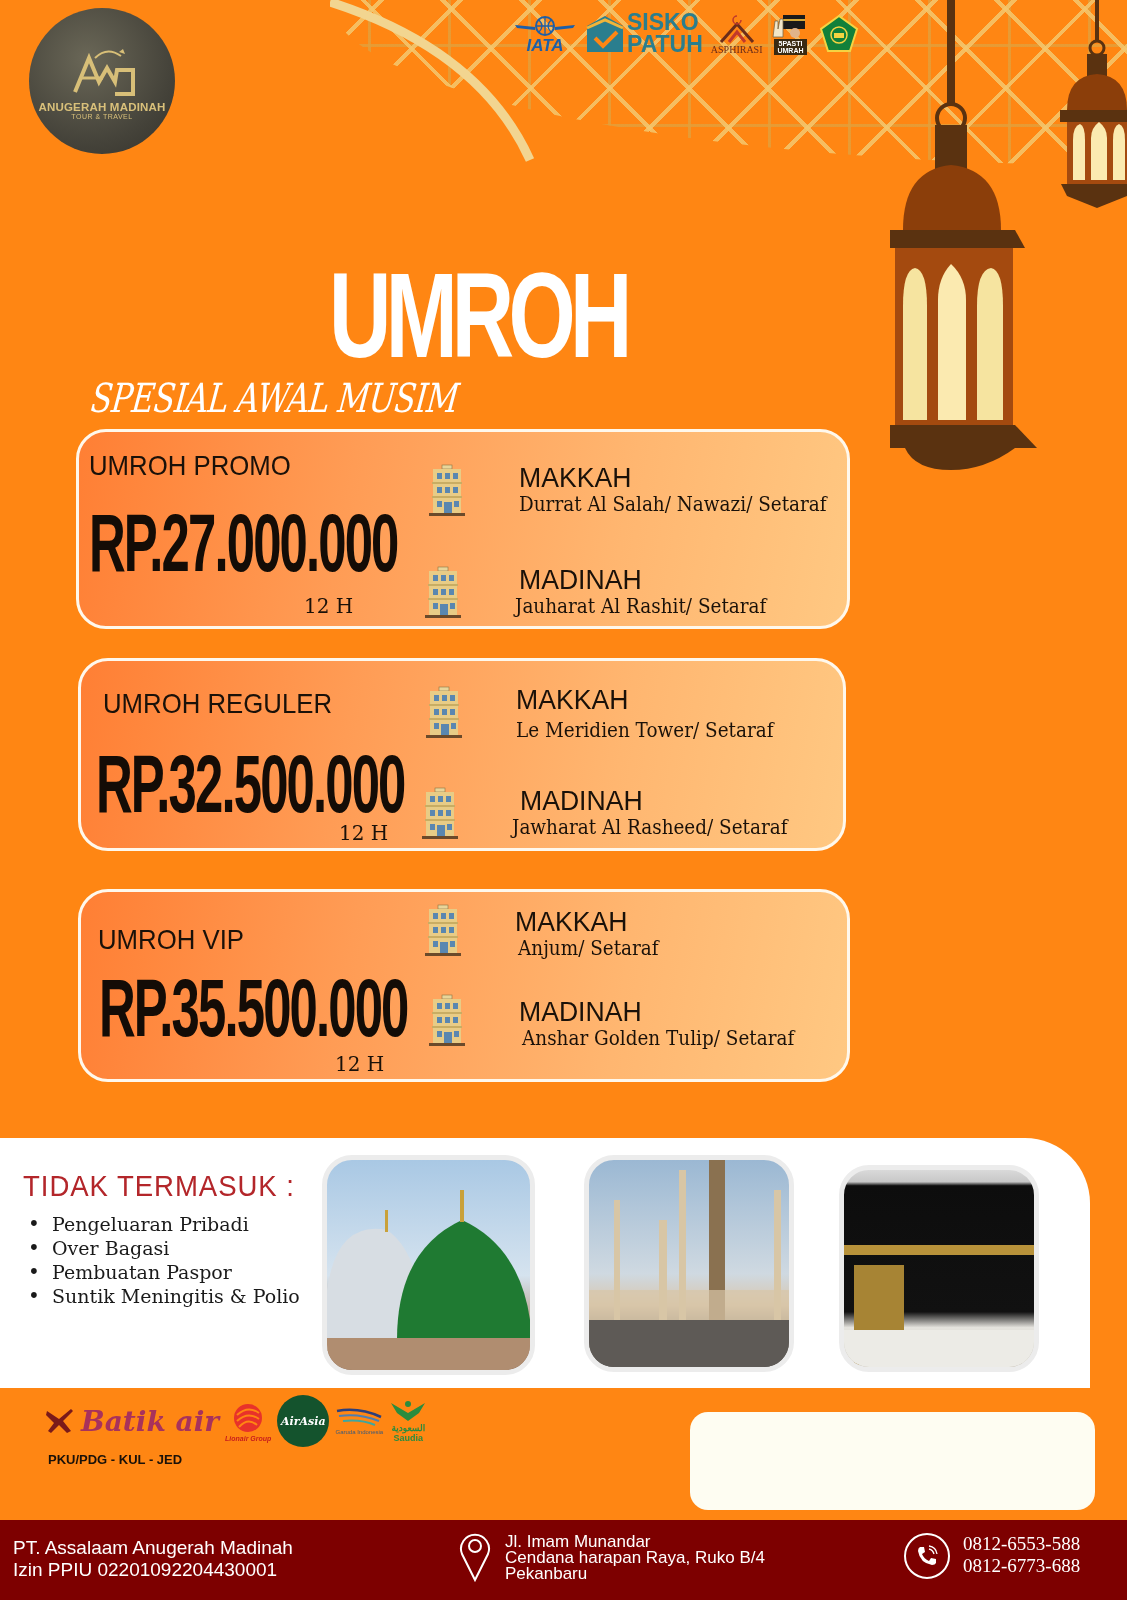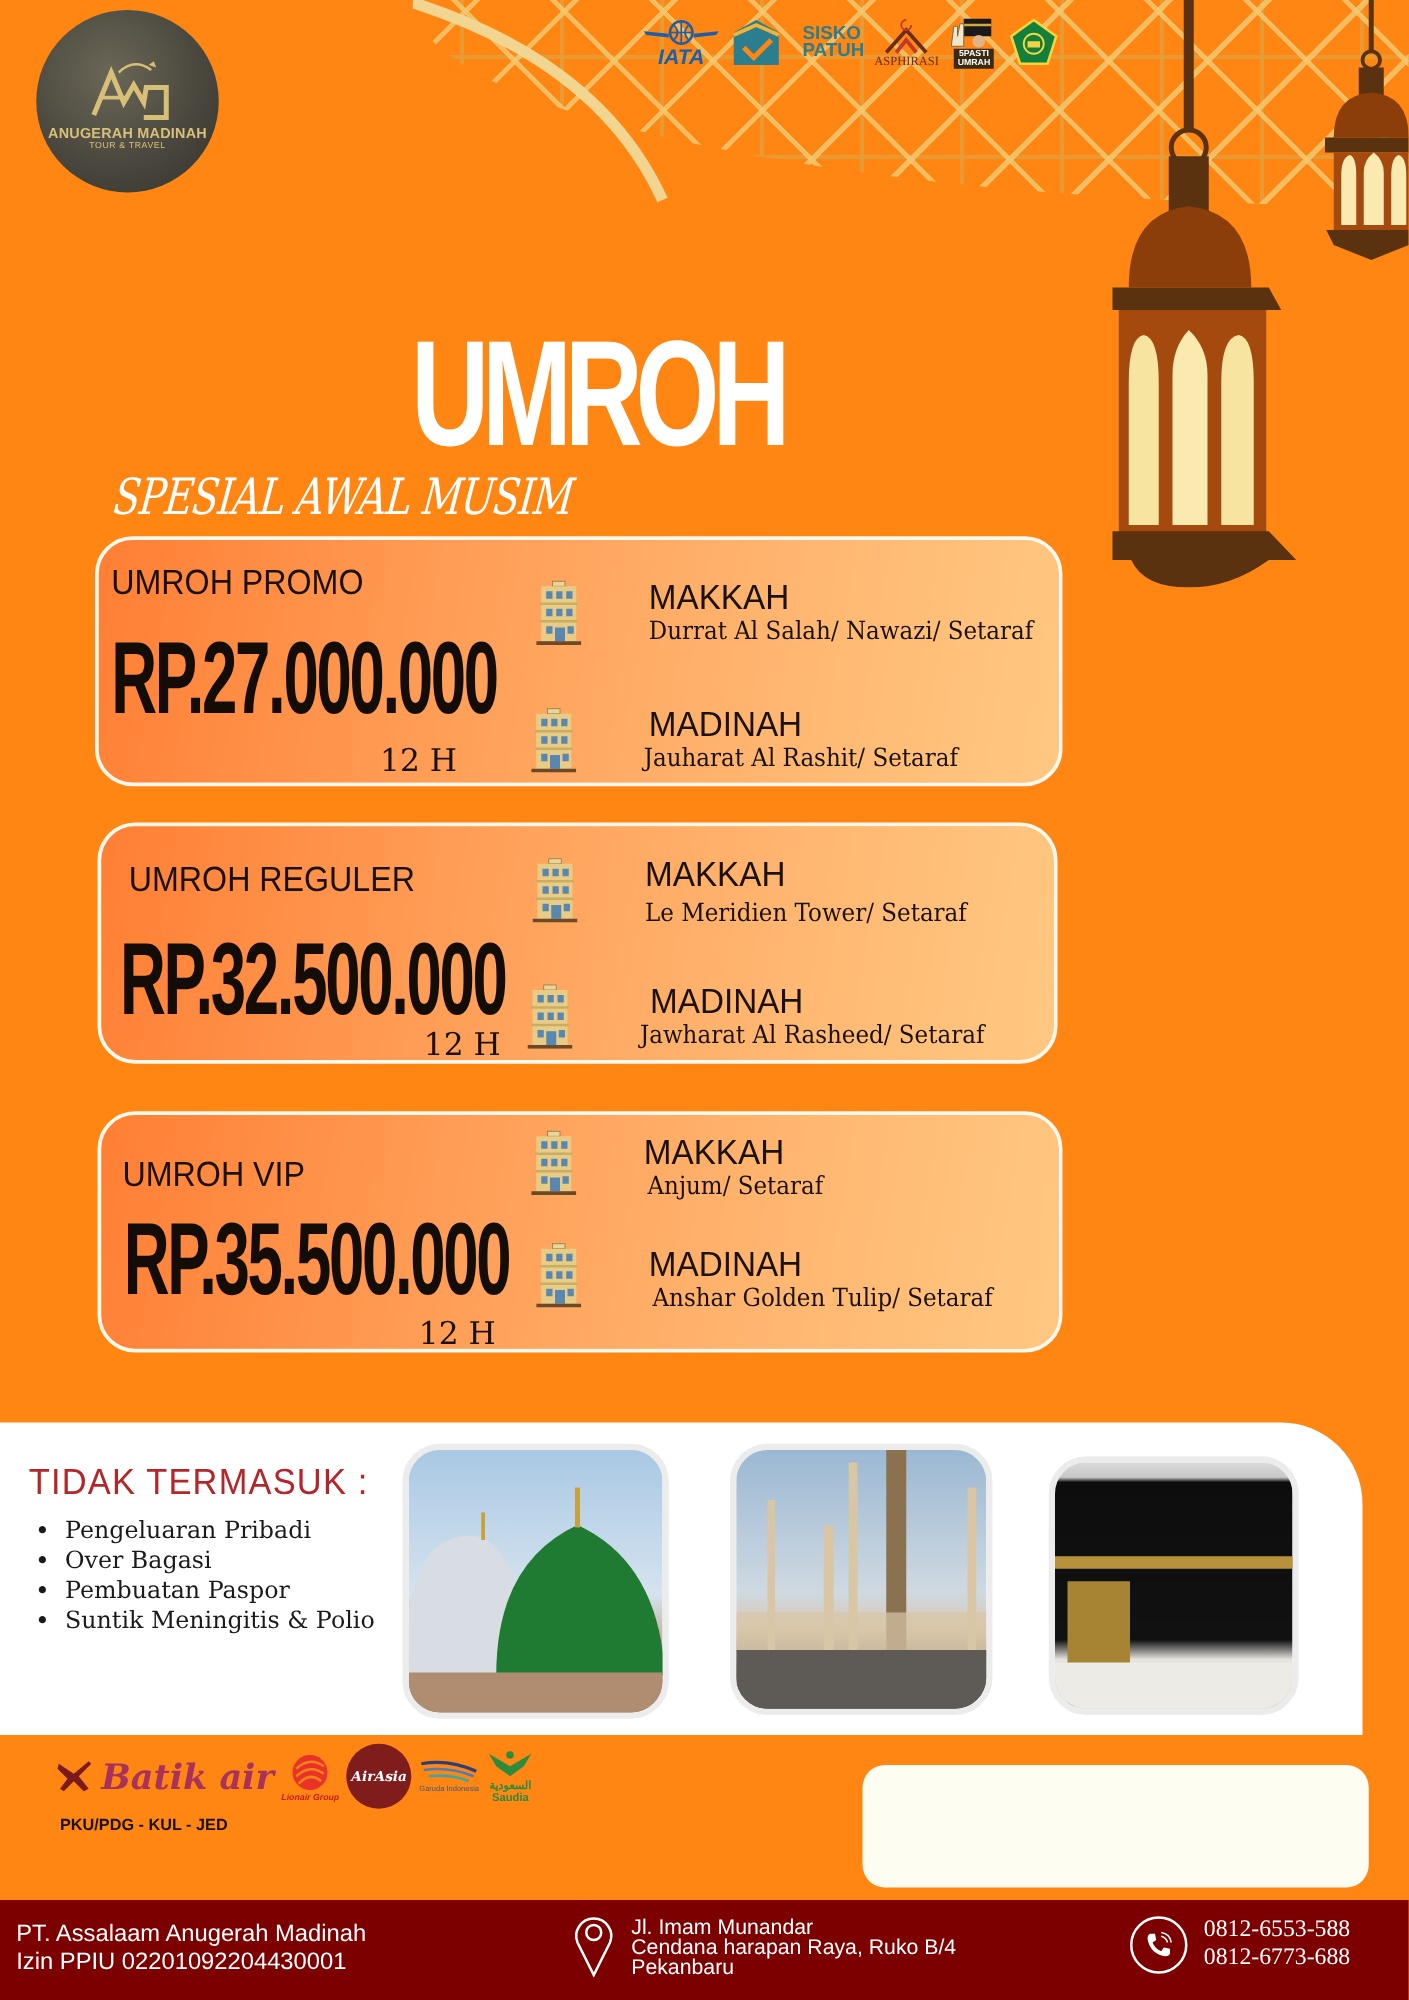--- a/index.html
+++ b/index.html
@@ -27,21 +27,21 @@
     background: radial-gradient(circle at 40% 35%, #6a6757, #45433a 65%, #34322b);
     display: flex; flex-direction: column; align-items: center; justify-content: center;
   }
   .logo-mark { width: 70px; height: 52px; margin-top: 6px; }
   .logo-name { font-family: "Liberation Sans", sans-serif; font-weight: bold; font-size: 11.5px; color: #d9c07a; letter-spacing: 0.2px; margin-top: 1px; }
   .logo-sub { font-family: "Liberation Sans", sans-serif; font-size: 7px; color: #d9c07a; letter-spacing: 0.5px; }
 
   
   .partners { position: absolute; left: 515px; top: 12px; display: flex; align-items: center; gap: 8px; }
   .p-iata { display: flex; flex-direction: column; align-items: center; color: #1d5fa8; font-family: "Liberation Sans", sans-serif; font-weight: bold; font-style: italic; font-size: 17px; line-height: 1; }
-  .p-sisko { display: flex; align-items: center; gap: 15px; color: #2a7e8e; font-family: "Liberation Sans", sans-serif; font-weight: bold; font-size: 15px; line-height: 0.95; }
+  .p-sisko { display: flex; align-items: center; gap: 0; color: #2a7e8e; font-family: "Liberation Sans", sans-serif; font-weight: bold; font-size: 23px; line-height: 0.95; }
   .p-asphirasi { display: flex; flex-direction: column; align-items: center; color: #6b2d1a; font-family: "Liberation Serif", serif; font-size: 10px; }
   .p-5pasti { display: flex; flex-direction: column; align-items: center; }
   .p-5pasti-label { font-family: "Liberation Sans", sans-serif; font-weight: bold; font-size: 7px; color: #fff; background: #3a2a12; padding: 1px 3px; line-height: 1.05; text-align: center; }
   .p-kemenag { width: 40px; height: 40px; }
 
   
   .lantern-svg { position: absolute; left: 855px; top: 0; }
 
   
   .headline { position: absolute; left: 87px; top: 255px; display: flex; align-items: flex-end; flex-direction: column; }
@@ -63,21 +63,21 @@
   }
   .card-title {
     position: absolute; font-family: "Liberation Sans", sans-serif; font-size: 28px; color: #1a1109;
     transform: scaleX(0.92); transform-origin: left top; white-space: nowrap;
   }
   .card-price {
     position: absolute; font-family: "Liberation Sans", sans-serif; font-weight: bold; color: #140c06;
     font-size: 82px; line-height: 1; letter-spacing: -3px; white-space: nowrap;
     transform: scaleX(0.62); transform-origin: left top;
   }
-  .card-duration { position: absolute; font-family: "DejaVu Serif", serif; font-size: 25px; color: #1a1109; }
+  .card-duration { position: absolute; font-family: "DejaVu Serif", serif; font-size: 20px; color: #1a1109; }
   .hotel { position: absolute; display: flex; align-items: flex-start; }
   .hotel-icon { width: 36px; height: 52px; margin-right: 6px; flex-shrink: 0; }
   .hotel-text { display: flex; flex-direction: column; margin-left: 48px; }
   .hotel-city { font-family: "Liberation Sans", sans-serif; font-size: 28px; line-height: 1; color: #1a1109; transform: scaleX(0.95); transform-origin: left; }
   .hotel-name { font-family: "DejaVu Serif", serif; font-size: 20px; line-height: 1.2; color: #1a1109; white-space: nowrap; transform: scaleX(0.92); transform-origin: left; }
 
   
   .excl-panel {
     position: absolute; left: 0; top: 1138px; width: 1090px; height: 250px; background: #fff;
     border-top-right-radius: 65px;
@@ -95,21 +95,21 @@
   .photo-2 { left: 584px; top: 1155px; width: 210px; height: 217px;
     background: linear-gradient(180deg, #9bb8d3 0%, #cfd9e1 55%, #d8c6ae 70%, #7c7770 85%, #4a4641 100%); }
   .photo-3 { left: 839px; top: 1165px; width: 200px; height: 207px;
     background: linear-gradient(180deg, #d9d9d9 0%, #c8c8c8 6%, #0d0d0d 8%, #111 72%, #e6e4df 80%, #bdb6a8 100%); }
 
   
   .airlines { position: absolute; left: 45px; top: 1395px; display: flex; align-items: center; gap: 6px; }
   .al-batik { font-family: "DejaVu Serif", serif; font-style: italic; font-weight: bold; font-size: 28px; color: #a8325c; white-space: nowrap; }
   .al-lion { display: flex; flex-direction: column; align-items: center; }
   .al-lion-txt { font-family: "Liberation Sans", sans-serif; font-weight: bold; font-style: italic; font-size: 7px; color: #c81d1d; }
-  .al-airasia { width: 52px; height: 52px; border-radius: 50%; background: #7f1d1d; color: #fff; font-family: "DejaVu Serif", serif; font-style: italic; font-weight: bold; font-size: 11px; display: flex; align-items: center; justify-content: center; }
+  .al-airasia { width: 52px; height: 52px; border-radius: 50%; background: #14532d; color: #fff; font-family: "DejaVu Serif", serif; font-style: italic; font-weight: bold; font-size: 11px; display: flex; align-items: center; justify-content: center; }
   .al-garuda { display: flex; flex-direction: column; align-items: center; }
   .al-garuda-txt { font-family: "Liberation Sans", sans-serif; font-size: 6px; color: #3c5a7a; }
   .al-saudia { display: flex; flex-direction: column; align-items: center; color: #2b8c3e; font-family: "Liberation Sans", sans-serif; font-weight: bold; font-size: 9px; }
   .route { position: absolute; left: 48px; top: 1452px; font-family: "Liberation Sans", sans-serif; font-weight: bold; font-size: 13px; color: #1a1109; }
 
   .blank-box { position: absolute; left: 690px; top: 1412px; width: 405px; height: 98px; background: #fefdf2; border-radius: 18px; }
 
   
   .footer { position: absolute; left: 0; top: 1520px; width: 1127px; height: 80px; background: #7d0000; color: #fff; }
   .f-company { position: absolute; left: 13px; top: 17px; font-family: "Liberation Sans", sans-serif; font-size: 19px; line-height: 22px; white-space: nowrap; }

